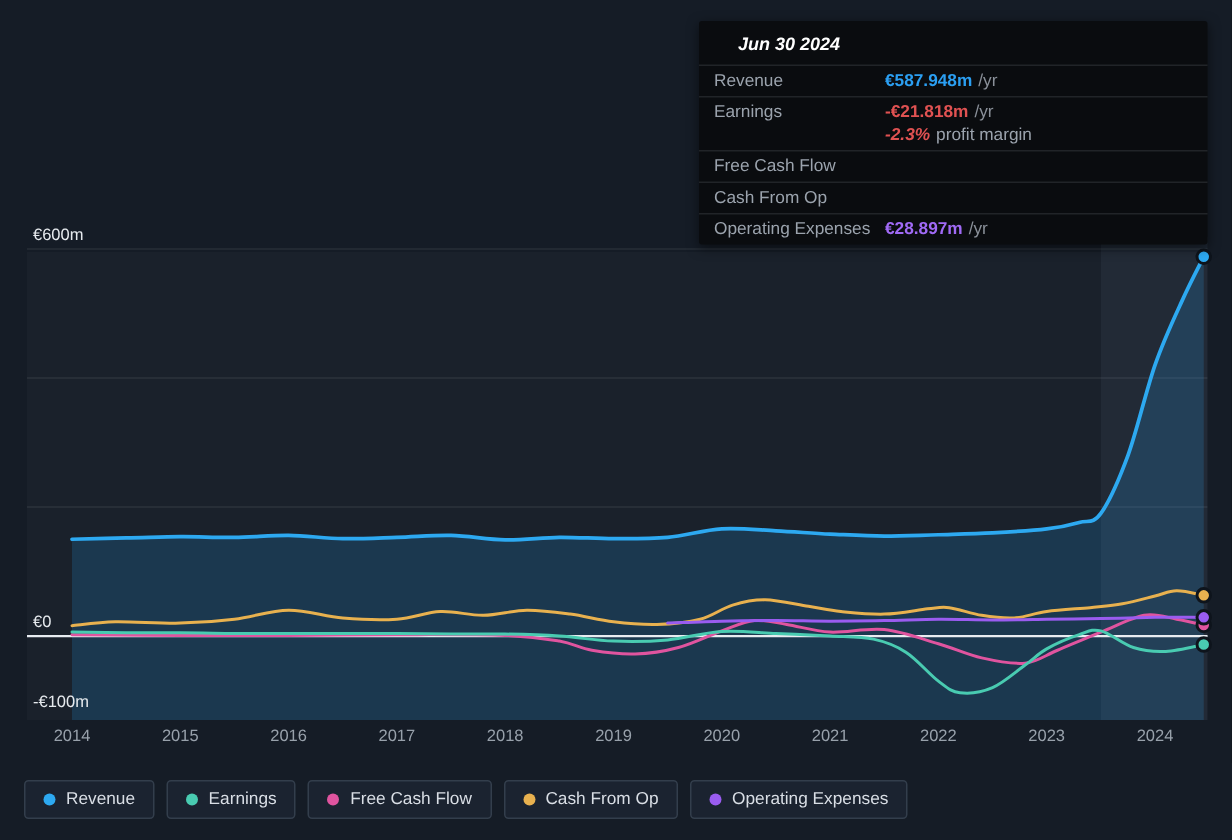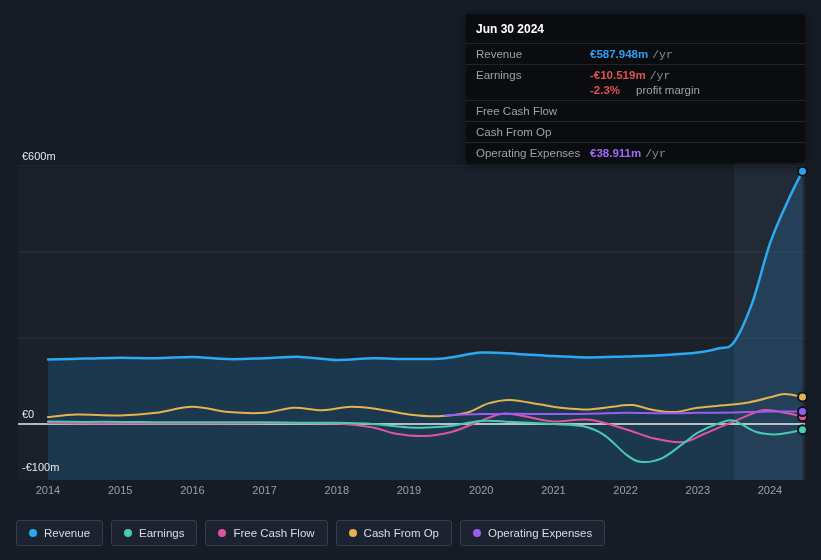--- a/index.html
+++ b/index.html
@@ -12,34 +12,34 @@
   #chart-svg{position:absolute;left:0;top:0;width:821px;height:505px;display:block;}
 
   
   .tooltip{
     position:absolute;left:466px;top:14px;width:339px;
     background:#0a0c0f;border-radius:2px;z-index:5;
     color:#c6ccd4;font-size:11.5px;
     box-shadow:0 2px 8px rgba(0,0,0,.5);
   }
   .tt-header{
-    padding:8px 10px 7px;font-weight:bold;font-size:12px;color:#ffffff;
+    padding:8px 26px 7px;font-weight:bold;font-size:12px;color:#ffffff;font-style:italic;
   }
   .tt-row{
     display:flex;align-items:flex-start;
     border-top:1px solid #212428;
     padding:2.5px 10px;
   }
   .tt-label{flex:0 0 114px;color:#9ba3ad;line-height:15px;}
   .tt-valwrap{flex:1;line-height:15px;}
   .tt-val{font-weight:bold;}
-  .tt-per{color:#8a9099;font-weight:normal;margin-left:4px;font-family:Liberation Mono, monospace;}
+  .tt-per{color:#8a9099;font-weight:normal;margin-left:4px;}
   .tt-sub{line-height:15px;}
-  .tt-sub .pct{font-weight:bold;}
-  .tt-sub .sublabel{color:#9ba3ad;margin-left:16px;}
+  .tt-sub .pct{font-weight:bold;font-style:italic;}
+  .tt-sub .sublabel{color:#9ba3ad;margin-left:4px;}
 
   
   .legend{
     position:absolute;left:16px;bottom:14px;display:flex;gap:8px;z-index:4;
   }
   .pill{
     display:flex;align-items:center;gap:7px;height:24px;padding:0 12px;
     background:#1b2330;border:1px solid #333e4c;border-radius:3px;
     color:#d9dee5;font-size:11.5px;cursor:pointer;white-space:nowrap;
   }
@@ -86,31 +86,31 @@
 
   <div class="tooltip">
     <div class="tt-header">Jun 30 2024</div>
     <div id="tt-rows">
         <div class="tt-row">
           <span class="tt-label">Revenue</span>
           <span class="tt-valwrap"><span class="tt-val" style="color:#2b9ff2">€587.948m</span><span class="tt-per">/yr</span></span>
         </div>
         <div class="tt-row">
           <span class="tt-label">Earnings</span>
-          <span class="tt-valwrap"><span class="tt-val" style="color:#e05252">-€10.519m</span><span class="tt-per">/yr</span><div class="tt-sub"><span class="pct" style="color:#e05252">-2.3%</span><span class="sublabel">profit margin</span></div></span>
+          <span class="tt-valwrap"><span class="tt-val" style="color:#e05252">-€21.818m</span><span class="tt-per">/yr</span><div class="tt-sub"><span class="pct" style="color:#e05252">-2.3%</span><span class="sublabel">profit margin</span></div></span>
         </div>
         <div class="tt-row">
           <span class="tt-label">Free Cash Flow</span>
         </div>
         <div class="tt-row">
           <span class="tt-label">Cash From Op</span>
         </div>
         <div class="tt-row">
           <span class="tt-label">Operating Expenses</span>
-          <span class="tt-valwrap"><span class="tt-val" style="color:#a06af5">€38.911m</span><span class="tt-per">/yr</span></span>
+          <span class="tt-valwrap"><span class="tt-val" style="color:#a06af5">€28.897m</span><span class="tt-per">/yr</span></span>
         </div>
       </div>
   </div>
 
   <div class="legend" id="legend">
       <div class="pill">
         <span class="dot" style="background:#2da9f1"></span>
         <span>Revenue</span>
       </div>
       <div class="pill">

